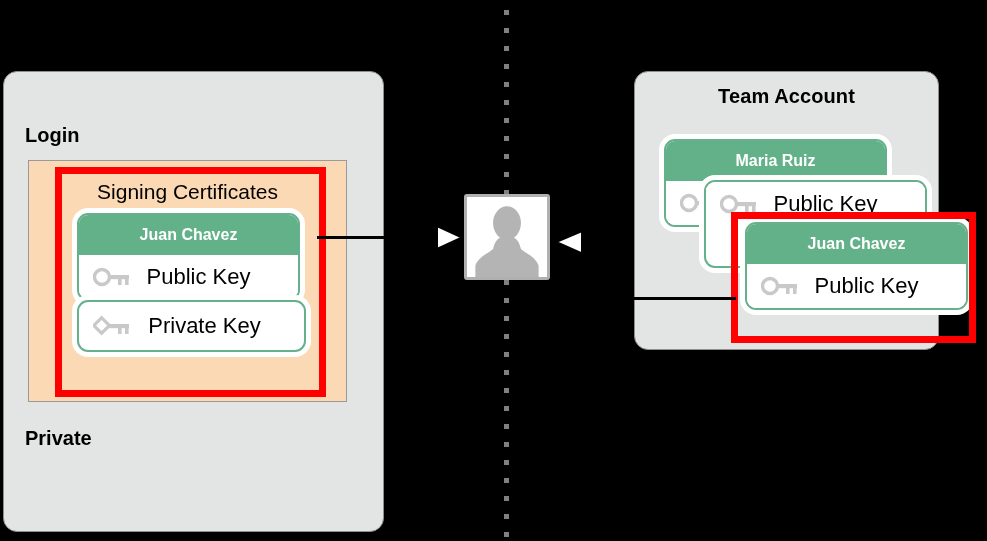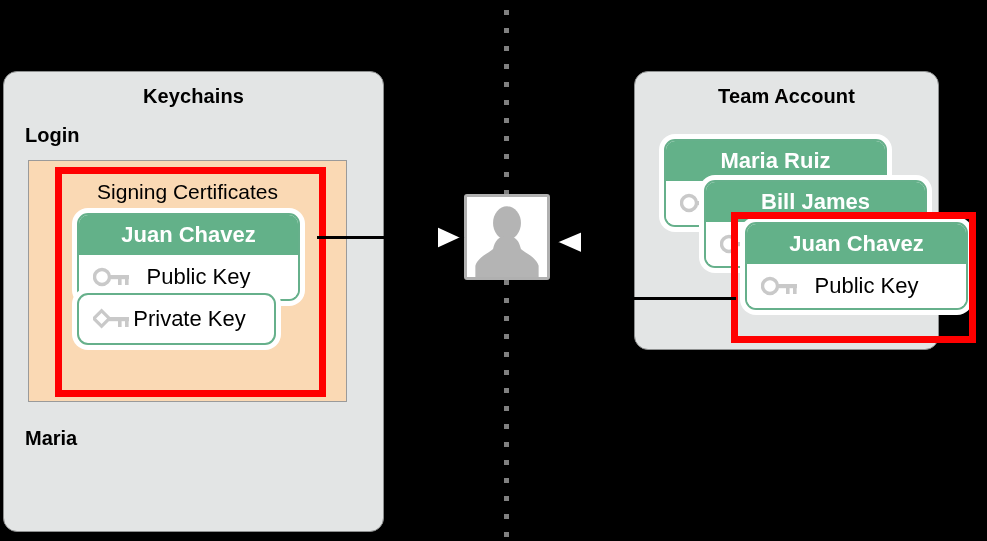--- a/index.html
+++ b/index.html
@@ -90,21 +90,21 @@
     background: #ffffff;
     border: 2px solid #66b08b;
     border-radius: 11px;
     box-shadow: 0 0 0 5px #ffffff;
     overflow: hidden;
   }
   .person-card .phead {
     background: #63b189;
     color: #ffffff;
     font-weight: bold;
-    font-size: 22px;
+    font-size: 16px;
     text-align: center;
     line-height: 1;
     display: flex;
     align-items: center;
     justify-content: center;
   }
   .person-card .pbody {
     background: #ffffff;
     position: relative;
     display: flex;
@@ -153,21 +153,20 @@
 </style>
 </head>
 <body>
 
 <div id="stage">
 
   <div id="divider" style="left:504px; top:10px; height:531px;"></div>
 
   <div class="panel" style="left:3px; top:71px; width:381px; height:461px;">
 
-    <div class="panel-title" style="top:13px;">Keychains</div>
 
     <div class="section-label" style="left:21px; top:52px;">Login</div>
 
     <div class="orange-box" style="left:24px; top:88px; width:319px; height:242px;">
 
       <div class="orange-label" style="top:19px;">Signing Certificates</div>
 
       <div class="red-frame" style="left:26px; top:6px; width:271px; height:230px;"></div>
 
       <div class="person-card" style="left:48px; top:52px; width:223px; height:88px;">
@@ -178,34 +177,34 @@
               <circle cx="9" cy="11" r="7.5" fill="none" stroke="#c9c9c9" stroke-width="3.4"></circle>
               <rect x="16" y="9" width="20" height="4.2" fill="#c9c9c9"></rect>
               <rect x="25" y="12" width="3.6" height="7" fill="#c9c9c9"></rect>
               <rect x="32" y="12" width="3.6" height="7" fill="#c9c9c9"></rect>
             </svg>
           </span>
           <span class="klabel">Public Key</span>
         </div>
       </div>
 
-      <div class="key-pill" style="left:48px; top:132px; width:199px; height:52px;">
+      <div class="key-pill" style="left:48px; top:139px; width:229px; height:52px;">
         <span class="kicon">
           <svg viewBox="0 0 40 22" width="40" height="22">
             <rect x="3" y="5" width="11" height="11" fill="none" stroke="#c9c9c9" stroke-width="3.2" transform="rotate(45 8.5 10.6)"></rect>
             <rect x="16" y="9" width="20" height="4.2" fill="#c9c9c9"></rect>
             <rect x="25" y="12" width="3.6" height="7" fill="#c9c9c9"></rect>
             <rect x="32" y="12" width="3.6" height="7" fill="#c9c9c9"></rect>
           </svg>
         </span>
         <span class="klabel">Private Key</span>
       </div>
     </div>
 
-    <div class="section-label" style="left:21px; top:355px;">Maria</div>
+    <div class="section-label" style="left:21px; top:355px;">Private</div>
 
   </div>
 
   <div id="avatar" style="left:464px; top:194px; width:86px; height:86px;">
     <svg viewBox="0 0 86 86" width="100%" height="100%">
       <rect x="0" y="0" width="86" height="86" fill="#ffffff"></rect>
       <ellipse cx="43" cy="28" rx="15" ry="18" fill="#b4b4b4"></ellipse>
       <path d="M43 42 C33 42 30 48 28 56 C24 60 12 64 9 74 L9 86 L77 86 L77 74 C74 64 62 60 58 56 C56 48 53 42 43 42 Z" fill="#b4b4b4"></path>
     </svg>
   </div>
@@ -223,21 +222,20 @@
             <rect x="16" y="9" width="20" height="4.2" fill="#c9c9c9"></rect>
             <rect x="25" y="12" width="3.6" height="7" fill="#c9c9c9"></rect>
             <rect x="32" y="12" width="3.6" height="7" fill="#c9c9c9"></rect>
           </svg>
         </span>
         <span class="klabel">Public Key</span>
       </div>
     </div>
 
     <div class="person-card" style="left:69px; top:108px; width:223px; height:88px;">
-      <div class="phead" style="height:40px;">Bill James</div>
       <div class="pbody" style="height:44px;">
         <span class="kicon">
           <svg viewBox="0 0 40 22" width="40" height="22">
             <circle cx="9" cy="11" r="7.5" fill="none" stroke="#c9c9c9" stroke-width="3.4"></circle>
             <rect x="16" y="9" width="20" height="4.2" fill="#c9c9c9"></rect>
             <rect x="25" y="12" width="3.6" height="7" fill="#c9c9c9"></rect>
             <rect x="32" y="12" width="3.6" height="7" fill="#c9c9c9"></rect>
           </svg>
         </span>
         <span class="klabel">Public Key</span>

